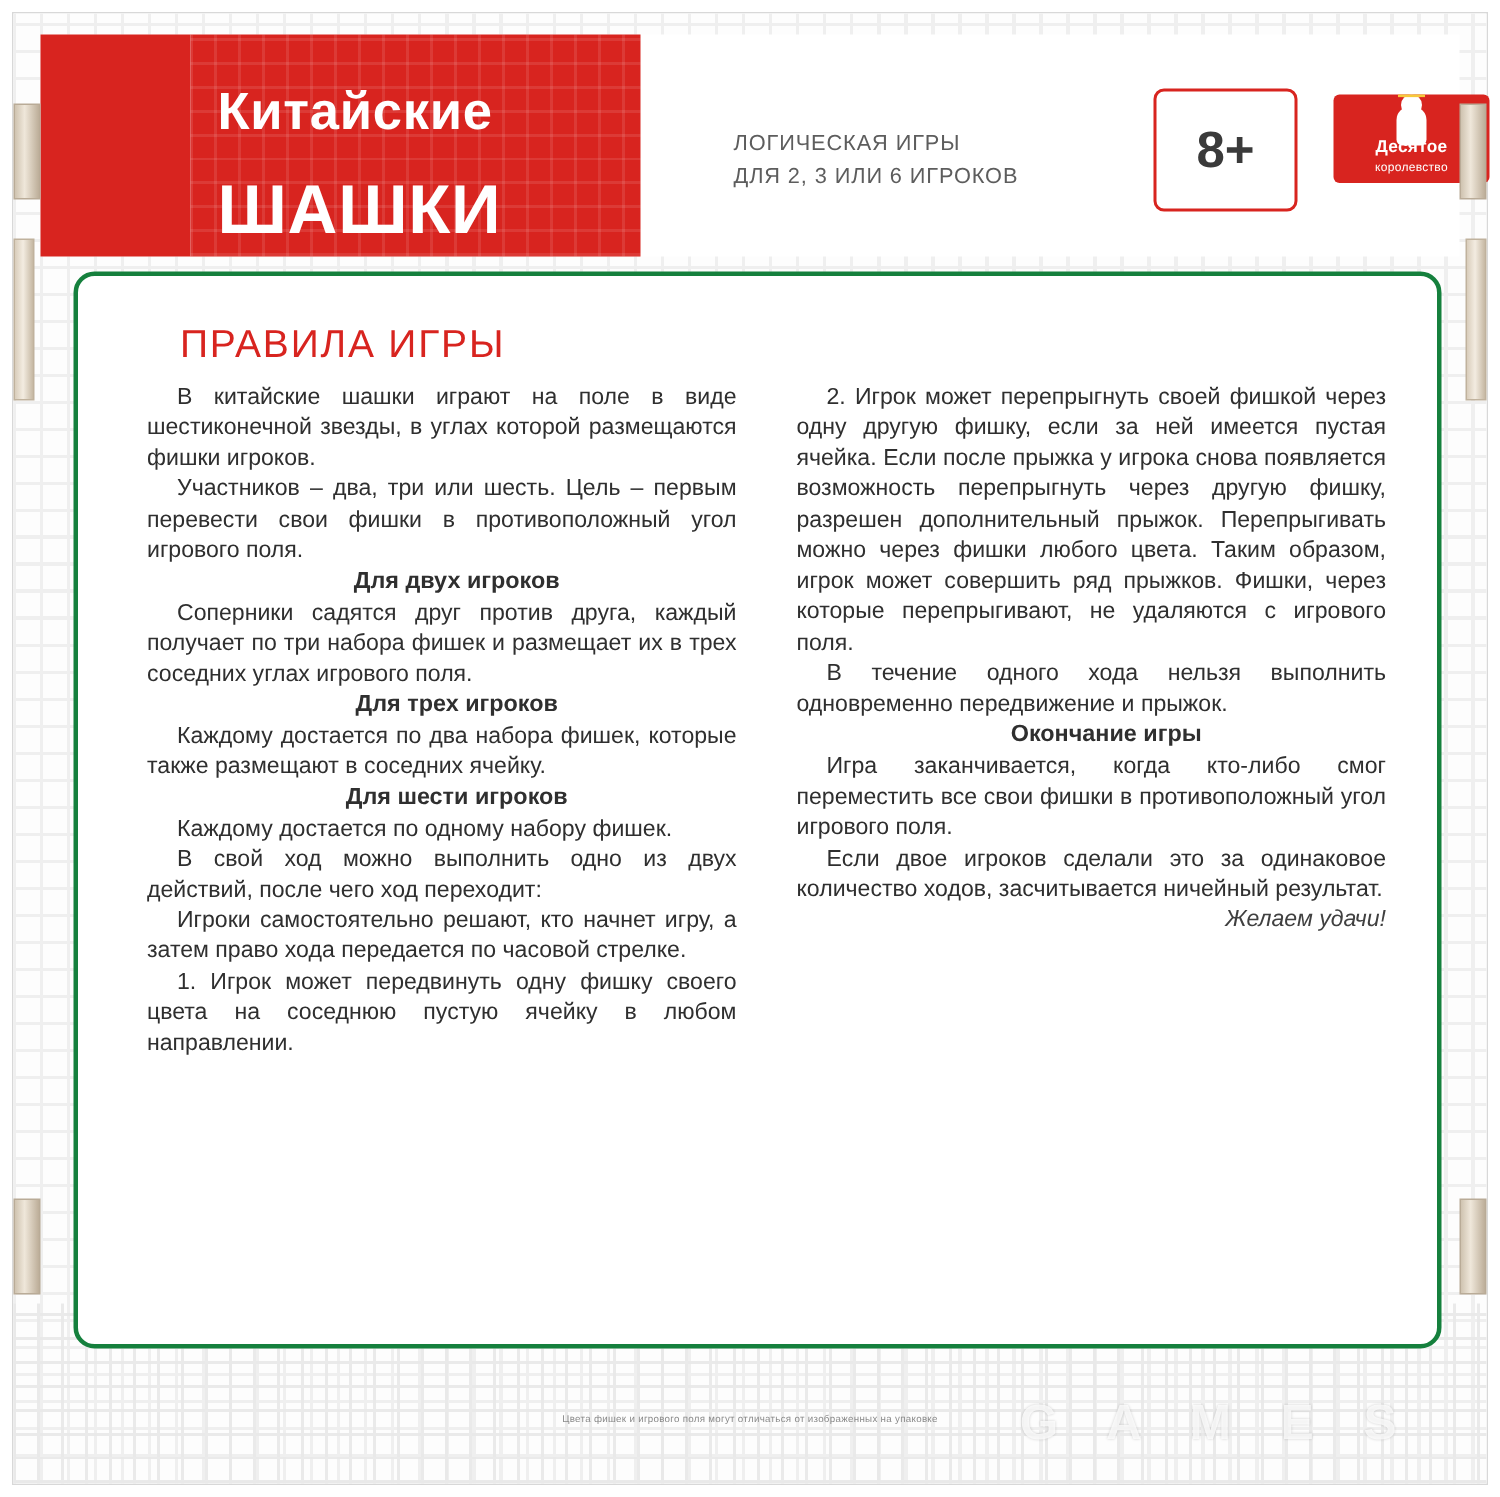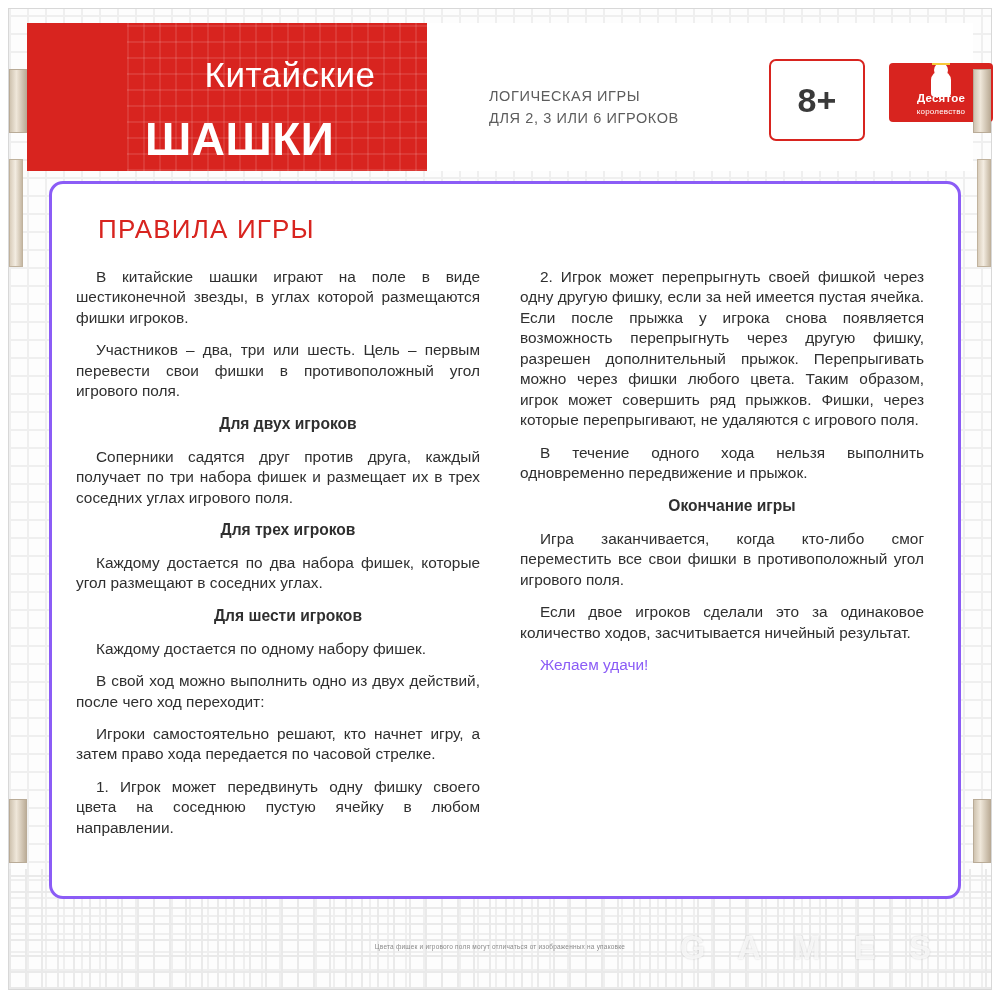--- a/index.html
+++ b/index.html
@@ -78,23 +78,22 @@
   .title-wrap {
     position: absolute;
     left: 118px;
     top: 34px;
     width: 290px;
     color: #ffffff;
     line-height: 1;
   }
   .title-1 {
     font-size: 35px;
-    font-weight: normal;
+    font-weight: bold;
     letter-spacing: .5px;
-    text-align: center;
   }
   .title-2 {
     font-size: 46px;
     font-weight: bold;
     letter-spacing: .5px;
     margin-top: 24px;
   }
   .subtitle {
     position: absolute;
     left: 462px;
@@ -185,58 +184,59 @@
   }
 
   
   .rules-panel {
     position: absolute;
     left: 40px;
     top: 172px;
     width: 912px;
     height: 718px;
     background: #ffffff;
-    border: 3px solid #8b5cf6;
+    border: 3px solid #15803d;
     border-radius: 14px;
     box-sizing: border-box;
-    padding: 26px 34px 0 24px;
+    padding: 26px 34px 0 46px;
   }
   .rules-title {
     color: #d8241f;
     font-size: 26px;
     letter-spacing: 1.2px;
     margin: 4px 0 10px 22px;
   }
   .cols {
     display: flex;
     gap: 40px;
   }
   .col {
     width: 404px;
     font-size: 15.4px;
     line-height: 1.33;
     color: #2f2f2f;
     text-align: justify;
   }
   .col p {
-    margin: 12px 0 0 0;
+    margin: 0 0 0 0;
     text-indent: 20px;
   }
   .sec-head {
     text-align: center;
     font-weight: bold;
     margin: 17px 0 5px 0;
     text-indent: 0;
     font-size: 15.6px;
   }
   .wish {
-    text-align: left;
+    text-align: right;
+    font-style: italic;
     margin-top: 26px;
     text-indent: 0;
-    color: #8b5cf6;
+    color: #404040;
   }
 
   
   .disclaimer {
     position: absolute;
     left: 50%;
     transform: translateX(-50%);
     top: 934px;
     font-size: 6.5px;
     color: #8a8a8a;
@@ -317,21 +317,21 @@
 
     <div class="rules-panel">
       <div class="rules-title">ПРАВИЛА ИГРЫ</div>
       <div class="cols">
         <div class="col" id="col-left">
             <p>В китайские шашки играют на поле в виде шестиконечной звезды, в углах которой размещаются фишки игроков.</p>
             <p>Участников – два, три или шесть. Цель – первым перевести свои фишки в противоположный угол игрового поля.</p>
             <p class="sec-head">Для двух игроков</p>
             <p>Соперники садятся друг против друга, каждый получает по три набора фишек и размещает их в трех соседних углах игрового поля.</p>
             <p class="sec-head">Для трех игроков</p>
-            <p>Каждому достается по два набора фишек, которые угол размещают в соседних углах.</p>
+            <p>Каждому достается по два набора фишек, которые также размещают в соседних ячейку.</p>
             <p class="sec-head">Для шести игроков</p>
             <p>Каждому достается по одному набору фишек.</p>
             <p>В свой ход можно выполнить одно из двух действий, после чего ход переходит:</p>
             <p>Игроки самостоятельно решают, кто начнет игру, а затем право хода передается по часовой стрелке.</p>
             <p>1. Игрок может передвинуть одну фишку своего цвета на соседнюю пустую ячейку в любом направлении.</p>
           </div>
         <div class="col" id="col-right">
             <p>2. Игрок может перепрыгнуть своей фишкой через одну другую фишку, если за ней имеется пустая ячейка. Если после прыжка у игрока снова появляется возможность перепрыгнуть через другую фишку, разрешен дополнительный прыжок. Перепрыгивать можно через фишки любого цвета. Таким образом, игрок может совершить ряд прыжков. Фишки, через которые перепрыгивают, не удаляются с игрового поля.</p>
             <p>В течение одного хода нельзя выполнить одновременно передвижение и прыжок.</p>
             <p class="sec-head">Окончание игры</p>

